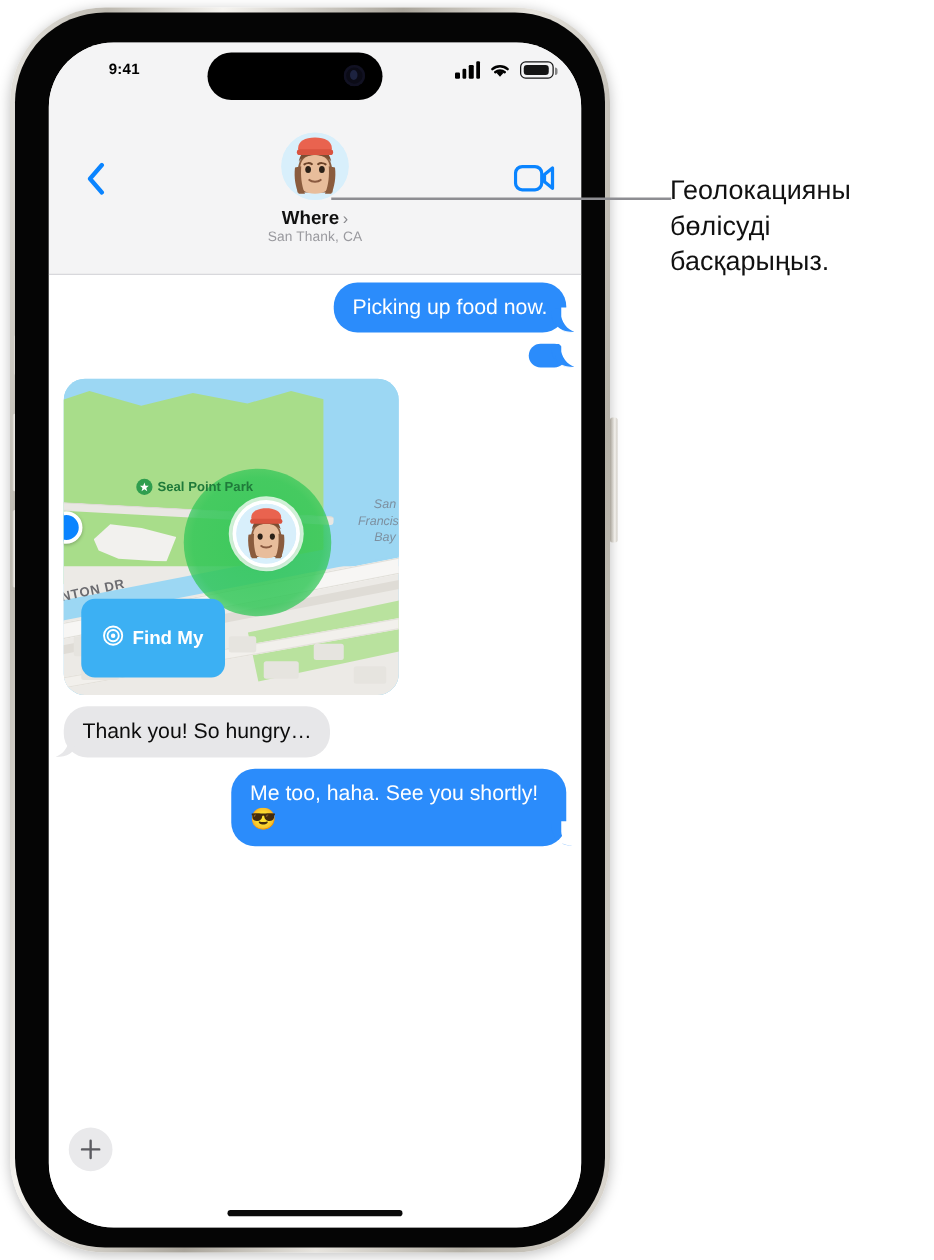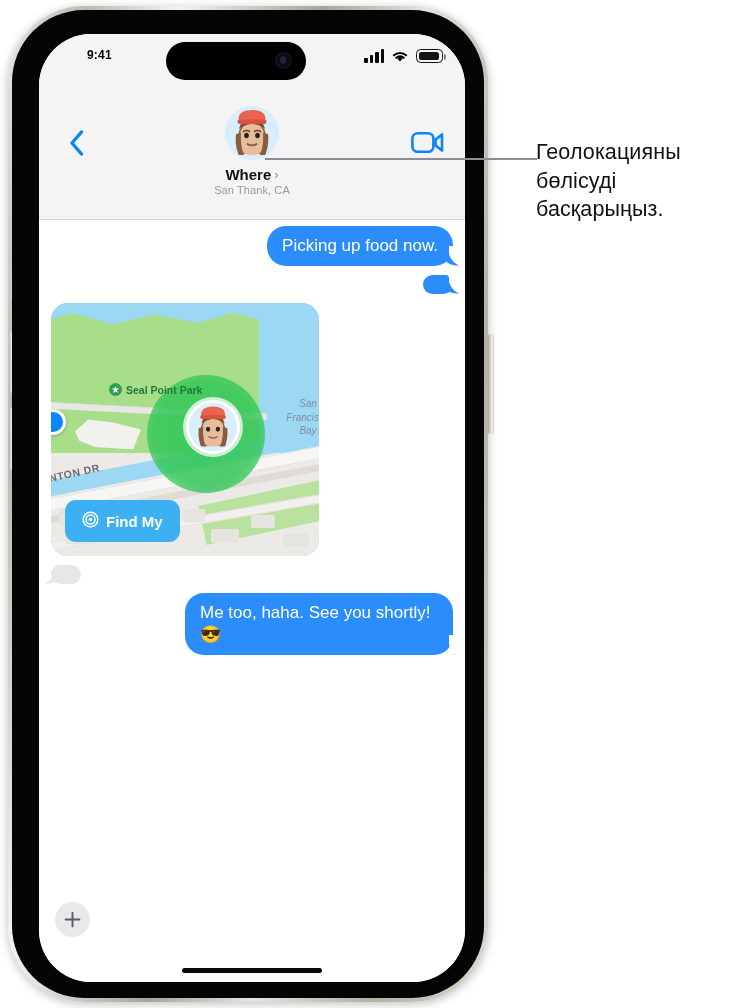--- a/index.html
+++ b/index.html
@@ -219,21 +219,21 @@
   }
   .road-label {
     position:absolute; left:-6px; top:164px; font-size:10.5px; font-weight:bold;
     color:#6b6b70; letter-spacing:.6px; transform: rotate(-12deg); white-space:nowrap;
   }
   .map-btns {
     position:absolute; left:14px; bottom:14px; display:flex; gap:10px; align-items:center;
   }
   .map-btn {
     display:flex; align-items:center; gap:7px;
-    padding:11px 17px; border-radius:11px;
+    padding:21px 17px; border-radius:11px;
     font-size:15px; font-weight:600; color:#fff; cursor:pointer;
   }
   .map-btn.findmy { background:#3cb0f3; }
   .map-btn.share  { background:rgba(150,150,150,.82); }
 
   
   .inputbar {
     position:absolute; left:0; bottom:0; width:426px; height:94px;
     background:#fff; display:flex; align-items:flex-start; padding:14px 16px 0 16px; gap:11px;
   }
@@ -438,20 +438,21 @@
                   <span>Find My</span>
                 </div>
               </div>
             </div>
           </div>
 
 
 
           <div class="row in">
             <div class="bubble in">
+              <span>Thank you! So hungry…</span>
               <span class="tail-in">
                 <svg width="16" height="19" viewBox="0 0 16 19">
                   <path d="M16 0 L16 9 C16 15 10 18.6 0.4 18.6 C6 16.4 10.8 12 12.6 0 Z" fill="#e7e7e9"></path>
                 </svg>
               </span>
             </div>
           </div>
 
           <div class="row out">
             <div class="bubble out">

